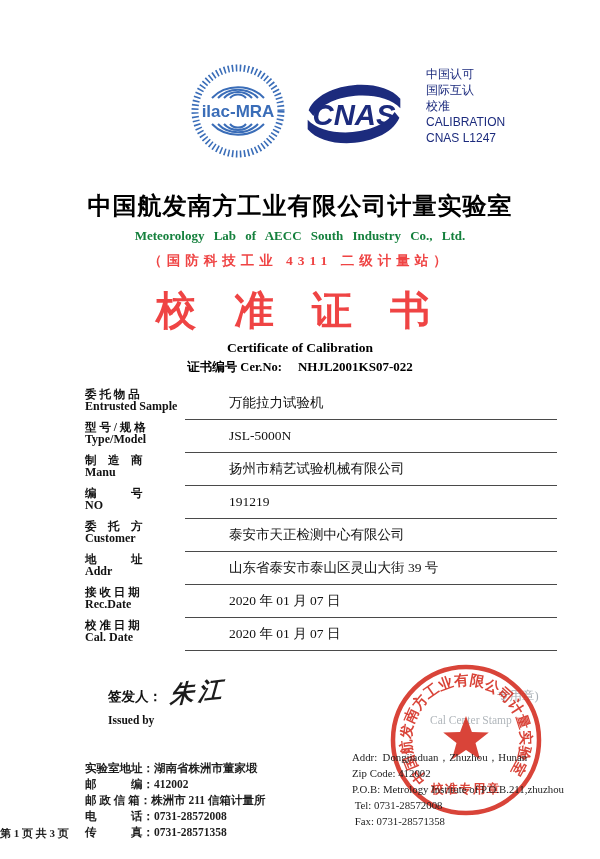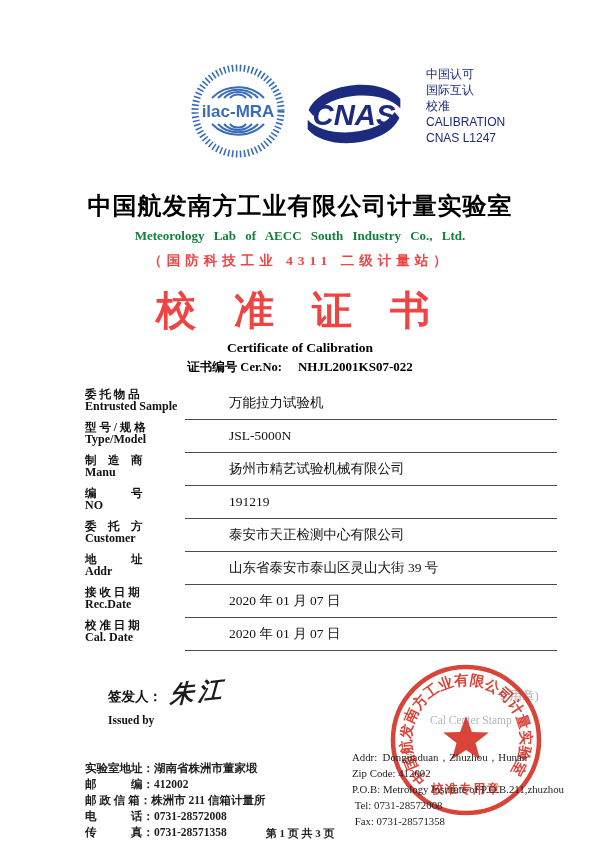--- a/index.html
+++ b/index.html
@@ -53,21 +53,21 @@
   .stamp-behind-en{position:absolute;left:430px;top:714px;font-size:11.5px;color:#b0b6bb;}
   .stamp{position:absolute;left:384px;top:660px;width:165px;height:165px;opacity:.88;}
 
   
   .contact-left{position:absolute;top:760px;left:85px;font-size:11.5px;line-height:16px;
                 font-weight:bold;color:#1d1d1d;}
   .contact-left .row{white-space:nowrap;}
   .contact-right{position:absolute;top:749px;left:352px;font-size:10.8px;line-height:16px;
                  font-weight:normal;color:#1d1d1d;}
   .contact-right .row{white-space:nowrap;}
-  .pageno{position:absolute;top:826px;left:0;width:600px;text-align:center;
+  .pageno{position:absolute;top:826px;left:0;width:600px;
           font-size:11px;font-weight:bold;color:#222;}
 
   .navy{fill:#1c2b7d;}
 </style>
 </head>
 <body>
 
 <div class="page">
 
   <div class="logos">

